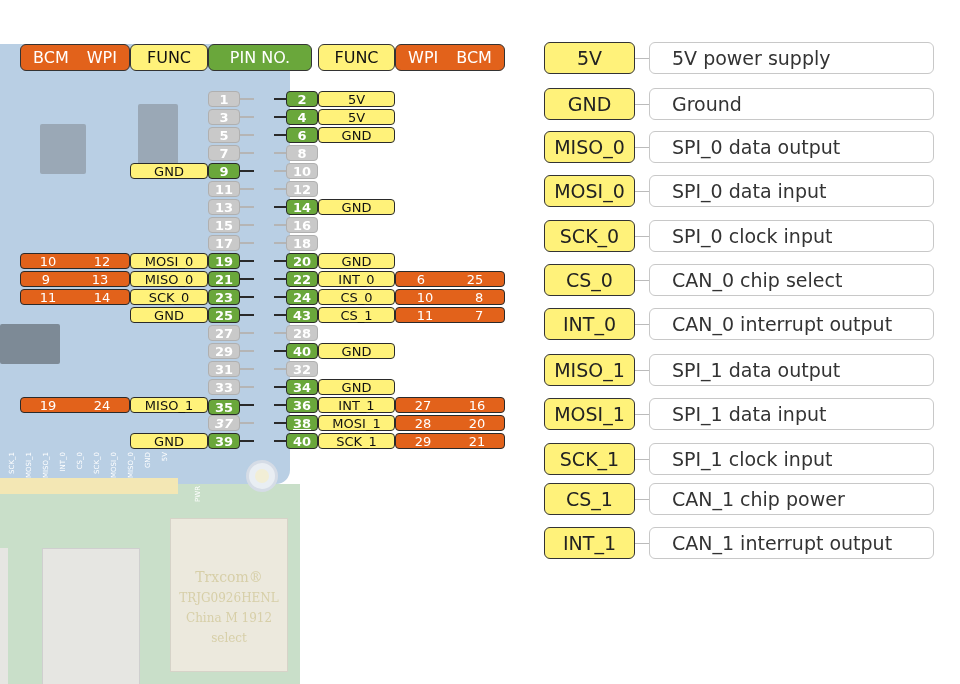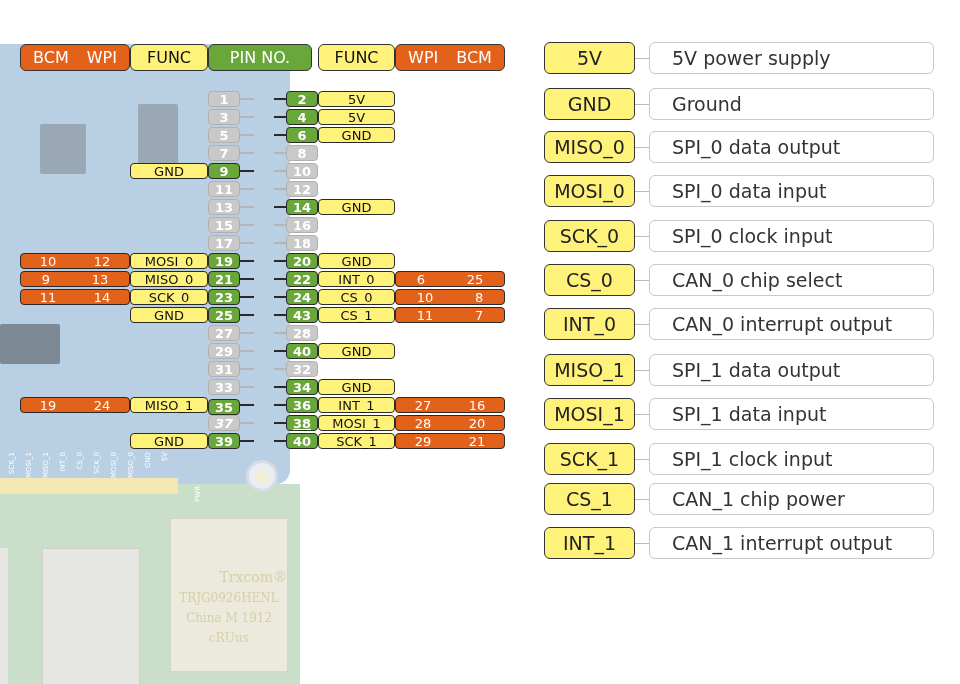--- a/index.html
+++ b/index.html
@@ -37,24 +37,24 @@
   <div class="chip" style="left:40px;top:80px;width:46px;height:50px;"></div>
   <div class="chip" style="left:138px;top:60px;width:40px;height:62px;"></div>
   <div class="chip" style="left:0;top:280px;width:60px;height:40px;background:#7d8a96;"></div>
 </div>
 <div class="board-green"></div>
 <div class="header-pins"></div>
 <div class="hole"></div>
 <div class="usb2"></div>
 <div class="usb"></div>
 <div class="eth">
-  <div class="eth-text" style="top:50px;font-size:14px;text-align:right;">Trxcom®</div>
+  <div class="eth-text" style="top:50px;font-size:14px;">Trxcom®</div>
   <div class="eth-text" style="top:72px;">TRJG0926HENL</div>
   <div class="eth-text" style="top:92px;">China M 1912</div>
-  <div class="eth-text" style="top:112px;">cRUus</div>
+  <div class="eth-text" style="top:112px;">select</div>
 </div>
 <div id="silk">
     <div class="silk" style="left: 8px;">SCK_1</div>
     <div class="silk" style="left: 25px;">MOSI_1</div>
     <div class="silk" style="left: 42px;">MISO_1</div>
     <div class="silk" style="left: 59px;">INT_0</div>
     <div class="silk" style="left: 76px;">CS_0</div>
     <div class="silk" style="left: 93px;">SCK_0</div>
     <div class="silk" style="left: 110px;">MOSI_0</div>
     <div class="silk" style="left: 127px;">MISO_0</div>

